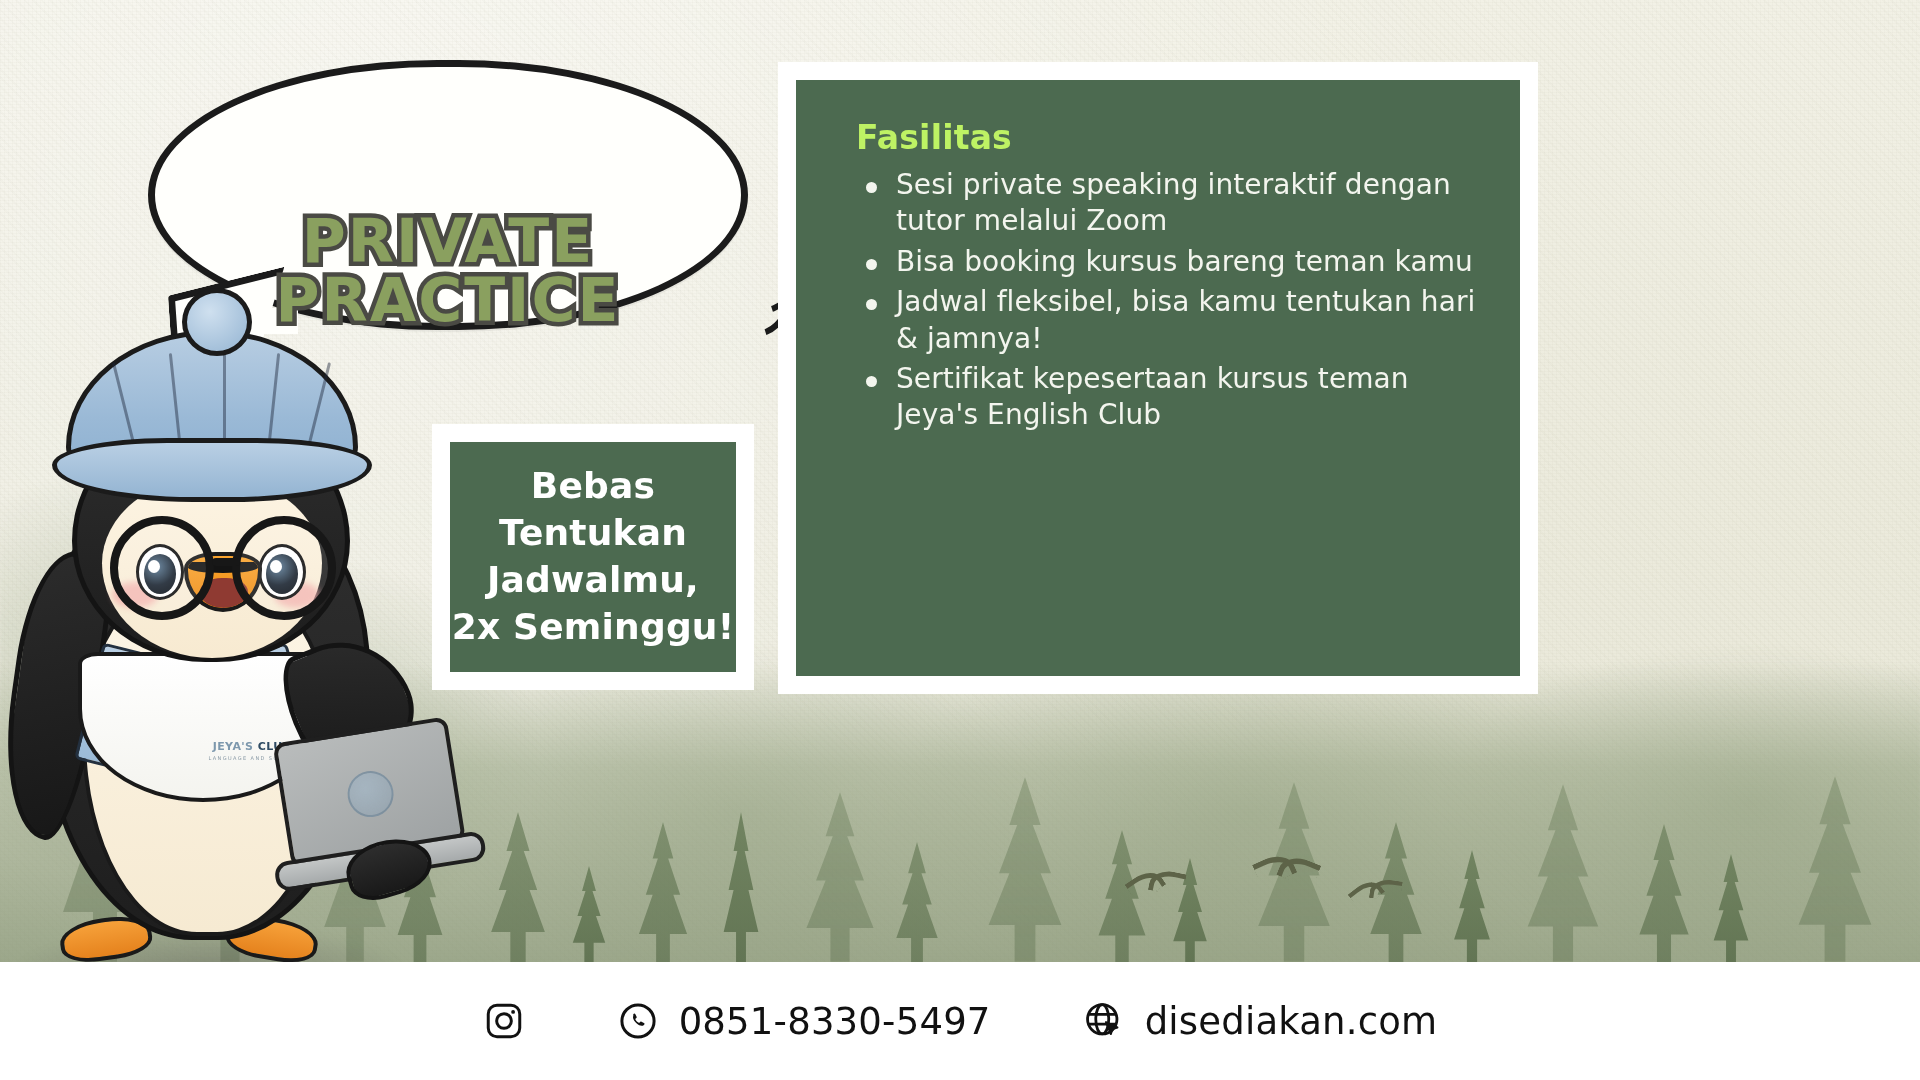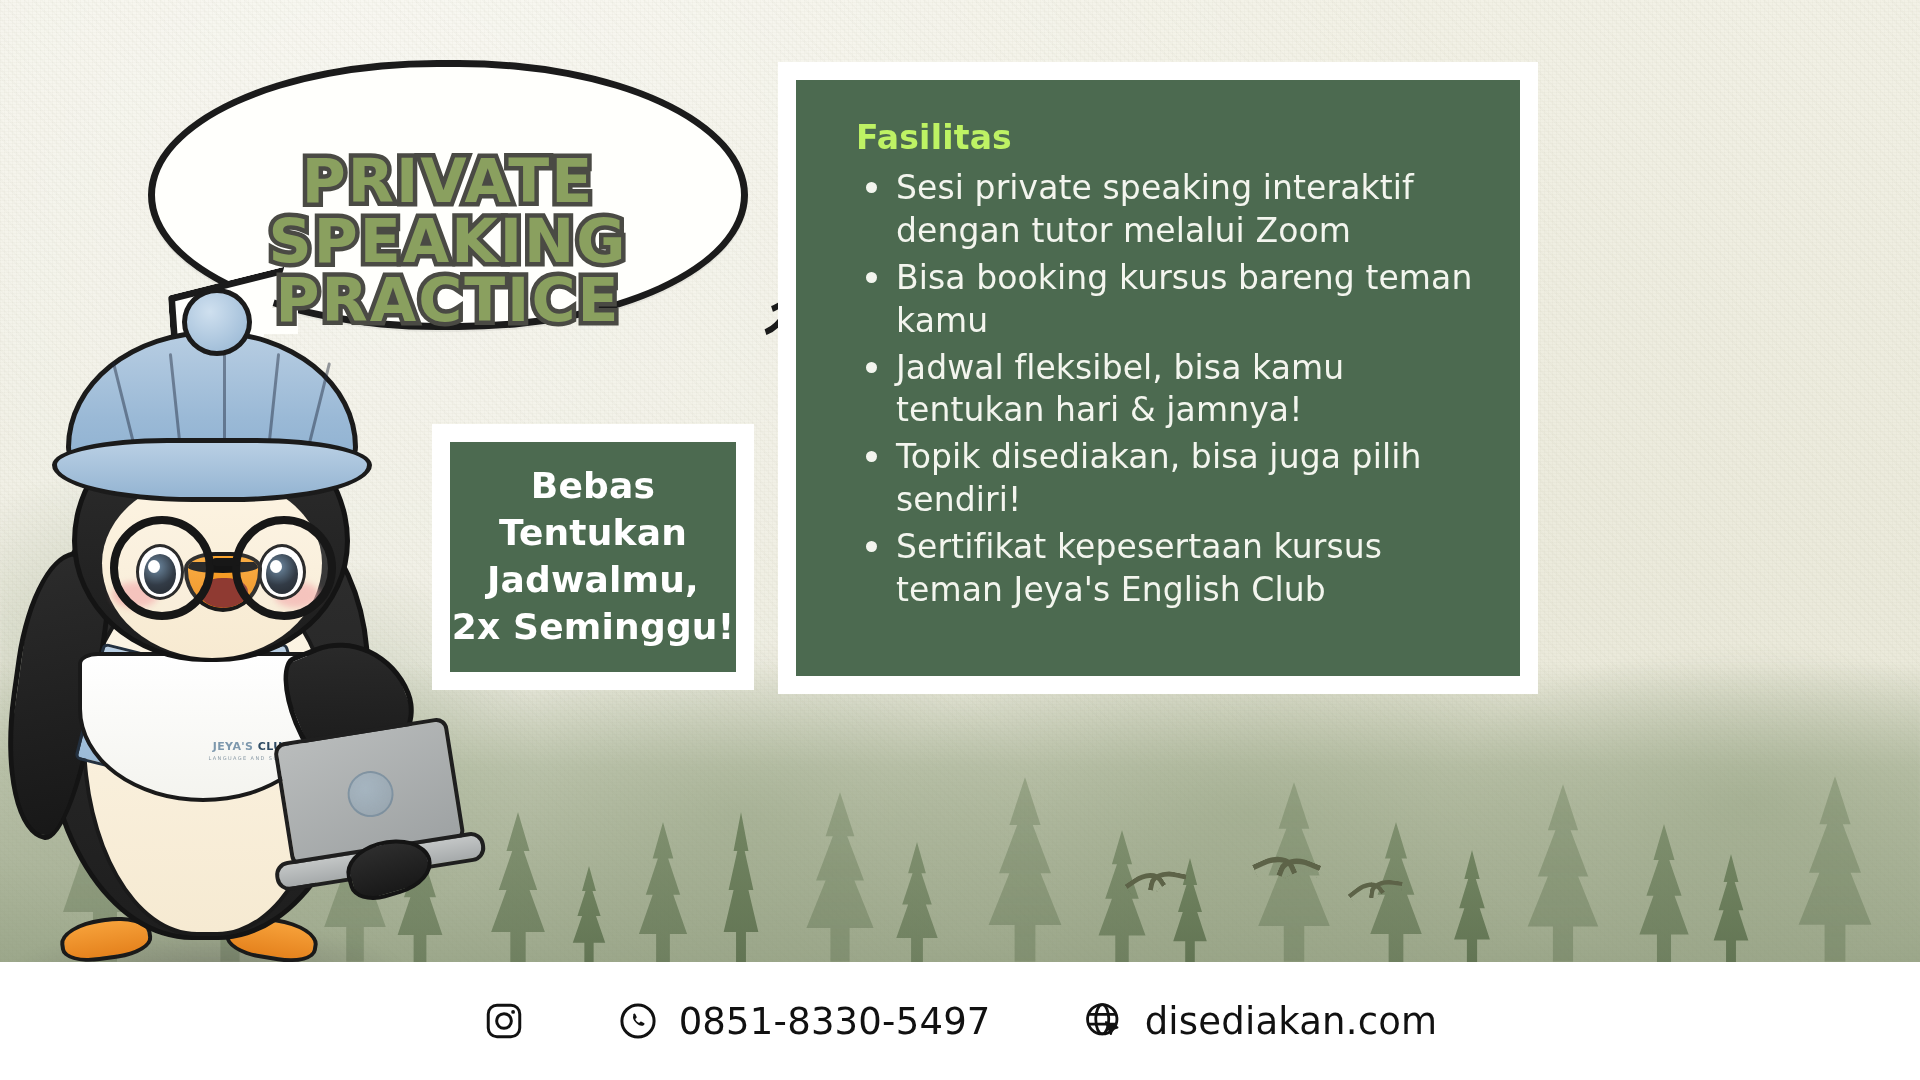--- a/index.html
+++ b/index.html
@@ -120,21 +120,21 @@
   #facilities-title {
     font-family: "DejaVu Sans", sans-serif;
     font-weight:700; font-size:33px; color:#bef264;
     margin: 4px 0 10px 26px; letter-spacing:.2px;
   }
   #facilities-list { list-style:none; margin:0 0 0 28px; padding:0; }
   #facilities-list li {
     position:relative;
     color:#f3f5ee;
     font-family: "DejaVu Sans", sans-serif;
-    font-size: 33px;
+    font-size: 28px;
     line-height: 1.30;
     padding-left: 38px;
     margin-bottom: 4px;
     letter-spacing:.1px;
   }
   #facilities-list li::before {
     content:"";
     position:absolute; left:8px; top:15px;
     width:11px; height:11px; border-radius:50%;
     background:#f3f5ee;
@@ -368,33 +368,31 @@
   <div class="bird" style="left:1348px; top:880px; transform:rotate(-10deg) scale(.9);"></div>
 
   <div id="speech-bubble">
     <div class="bubble-body"></div>
     <div class="bubble-tail"></div>
     <div class="bubble-mask"></div>
     <div class="swoosh s1"></div>
     <div class="swoosh s2"></div>
     <div id="title-stack">
       <div class="title-line">PRIVATE</div>
-      <div class="title-line">SPEAKING</div>
       <div class="title-line">PRACTICE</div>
     </div>
   </div>
 
   <div class="framed" id="facilities-frame">
     <div class="inner" id="facilities-panel">
       <div id="facilities-title">Fasilitas</div>
       <ul id="facilities-list">
         <li>Sesi private speaking interaktif dengan tutor melalui Zoom</li>
         <li>Bisa booking kursus bareng teman kamu</li>
         <li>Jadwal fleksibel, bisa kamu tentukan hari &amp; jamnya!</li>
-        <li>Topik disediakan, bisa juga pilih sendiri!</li>
         <li>Sertifikat kepesertaan kursus teman Jeya's English Club</li>
       </ul>
     </div>
   </div>
 
   <div class="framed" id="schedule-frame">
     <div class="inner" id="schedule-panel">
       <div id="schedule-text">Bebas
 Tentukan
 Jadwalmu,

